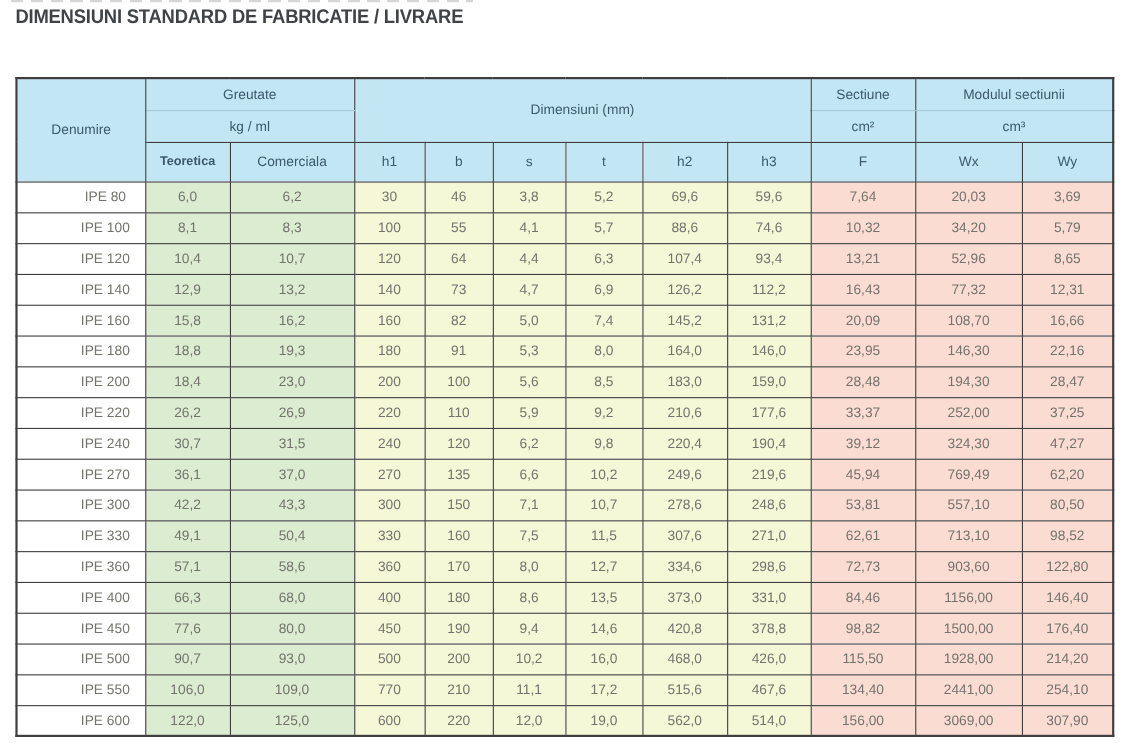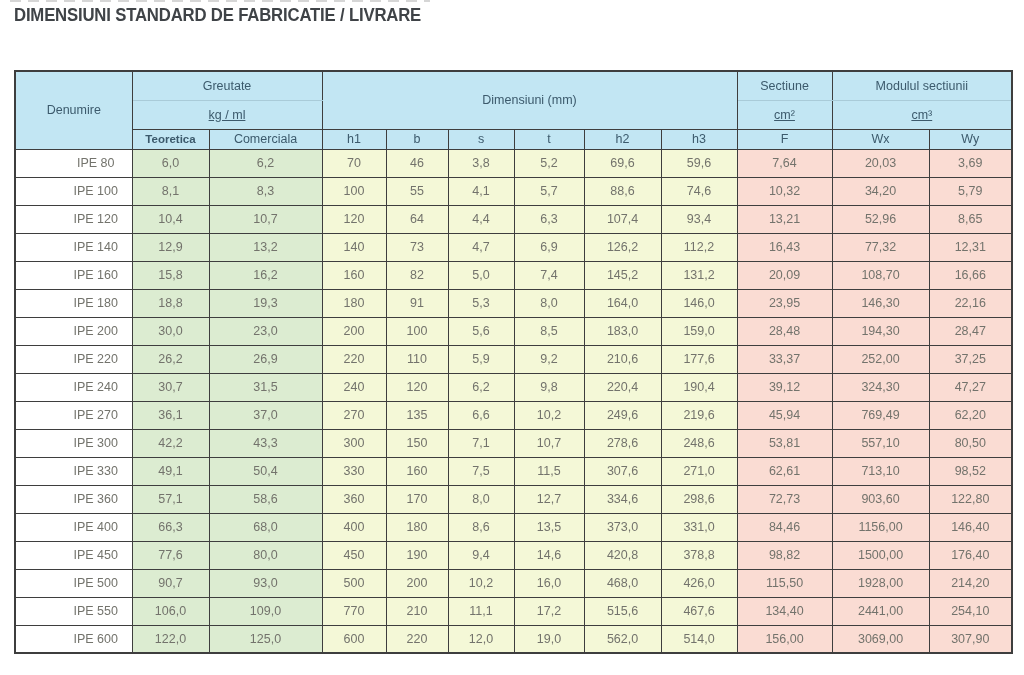--- a/index.html
+++ b/index.html
@@ -30,22 +30,22 @@
     border:2px solid var(--border);
   }
   table.spec th, table.spec td{
     border:1px solid var(--border);
     text-align:center; vertical-align:middle;
     font-size:12.5px; font-weight:normal;
     overflow:hidden; white-space:nowrap;
   }
   thead th{ background:var(--header-bg); color:var(--header-text); }
   thead tr.r1 th{ height:29px; }
-  thead tr.r2 th{ height:29px;text-decoration:underline; }
-  thead tr.r3 th{ height:20px; }
+  thead tr.r2 th{ height:29px; }
+  thead tr.r3 th{ height:36px; }
   thead th.light-b{ border-bottom:1px solid var(--header-divider); }
   thead th.bold{ font-weight:bold; font-size:11.5px; }
   tbody tr{ height:28px; }
   tbody td{ color:var(--body-text); }
   tbody td.c-name{ background:var(--name-bg);padding-left:44px; }
   tbody td.c-green{ background:var(--green-bg);margin-top:23px; }
   tbody td.c-yellow{ background:var(--yellow-bg); }
   tbody td.c-pink{ background:var(--pink-bg); }
 </style>
 </head>
@@ -95,21 +95,21 @@
       <th>F</th>
       <th>Wx</th>
       <th>Wy</th>
     </tr>
   </thead>
   <tbody>
       <tr>
         <td class="c-name">IPE 80</td>
         <td class="c-green">6,0</td>
         <td class="c-green">6,2</td>
-        <td class="c-yellow">70</td>
+        <td class="c-yellow">30</td>
         <td class="c-yellow">46</td>
         <td class="c-yellow">3,8</td>
         <td class="c-yellow">5,2</td>
         <td class="c-yellow">69,6</td>
         <td class="c-yellow">59,6</td>
         <td class="c-pink">7,64</td>
         <td class="c-pink">20,03</td>
         <td class="c-pink">3,69</td>
       </tr>
       <tr>
@@ -177,21 +177,21 @@
         <td class="c-yellow">5,3</td>
         <td class="c-yellow">8,0</td>
         <td class="c-yellow">164,0</td>
         <td class="c-yellow">146,0</td>
         <td class="c-pink">23,95</td>
         <td class="c-pink">146,30</td>
         <td class="c-pink">22,16</td>
       </tr>
       <tr>
         <td class="c-name">IPE 200</td>
-        <td class="c-green">30,0</td>
+        <td class="c-green">18,4</td>
         <td class="c-green">23,0</td>
         <td class="c-yellow">200</td>
         <td class="c-yellow">100</td>
         <td class="c-yellow">5,6</td>
         <td class="c-yellow">8,5</td>
         <td class="c-yellow">183,0</td>
         <td class="c-yellow">159,0</td>
         <td class="c-pink">28,48</td>
         <td class="c-pink">194,30</td>
         <td class="c-pink">28,47</td>

